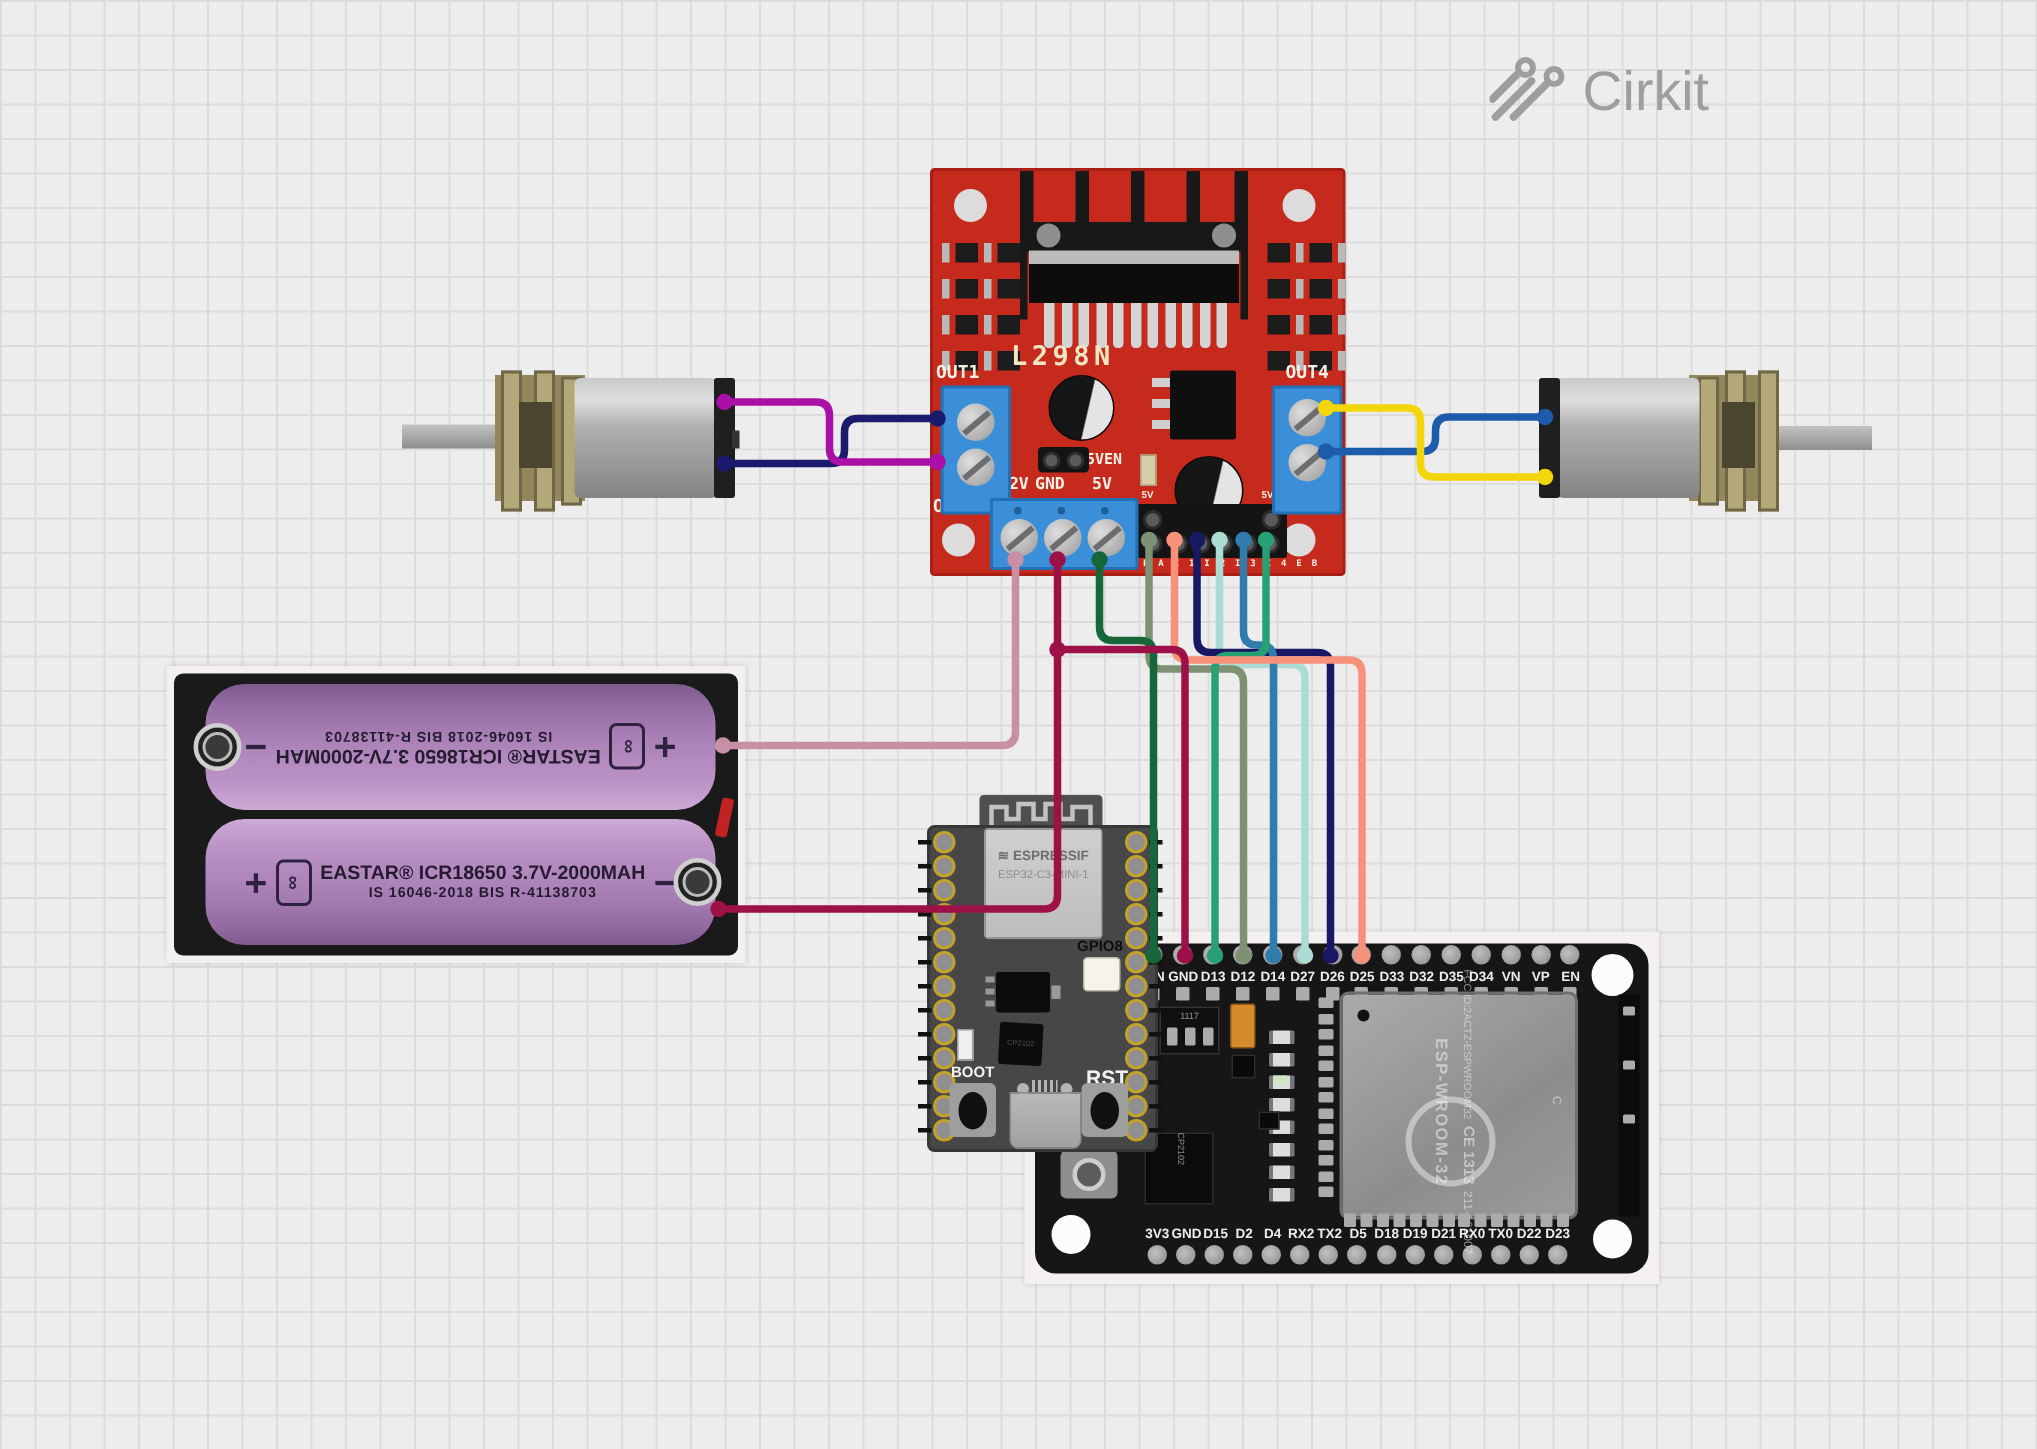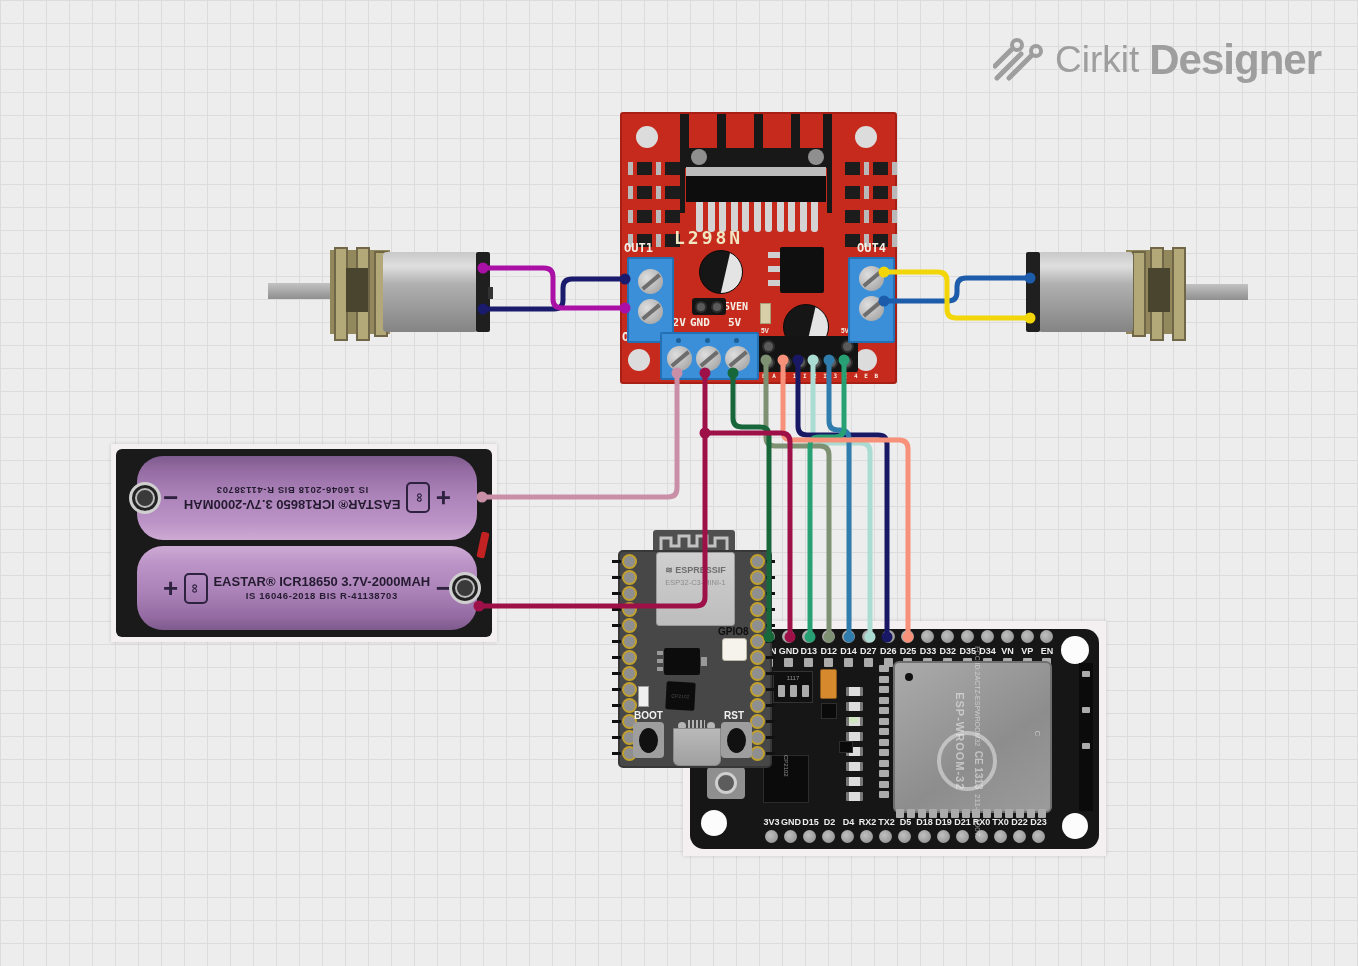--- a/index.html
+++ b/index.html
@@ -81,21 +81,20 @@
         <g stroke="#9e9e9e" stroke-width="5" fill="none" stroke-linecap="round">
           <path d="M4 44 L28 20"></path>
             <path d="M2 32 L18 16"></path>
             <path d="M16 44 L38 22"></path>
           <circle cx="24" c9="9" cy="11" r="5" stroke-width="4"></circle>
           <circle cx="43" cy="17" r="5" stroke-width="4"></circle>
         </g>
       </svg>
     </span>
     <span class="light">Cirkit</span>
-    <span class="bold">Designer</span>
   </div>
 
   <div class="abs photo" style="left:111px;top:444px;width:386px;height:198px;">
     <div class="abs holder" style="left:5px;top:5px;width:376px;height:188px;"></div>
 
     <div class="abs cell" style="left:26px;top:12px;width:340px;height:84px;transform:rotate(180deg);">
       <span class="sign">+</span>
       <span class="blogo">
           <span>∞</span>
         </span>
@@ -631,21 +630,21 @@
       <div style="position:absolute;left:-7px;top:3px;width:6px;height:4px;background:#999;"></div>
       <div style="position:absolute;left:-7px;top:11px;width:6px;height:4px;background:#999;"></div>
       <div style="position:absolute;left:-7px;top:19px;width:6px;height:4px;background:#999;"></div>
       <div style="position:absolute;right:-7px;top:9px;width:6px;height:9px;background:#999;"></div>
     </div>
     <div class="abs" style="left:638px;top:686px;width:9px;height:19px;background:#efefef;border:1px solid #9e9e9e;"></div>
     <div class="abs" style="left:666px;top:682px;width:29px;height:28px;background:#0c0c0c;border-radius:2px;transform:rotate(3deg);">
       <div style="color:#4e4e4e;font-size:5px;text-align:center;margin-top:11px;">CP2102</div>
     </div>
     <div class="abs" style="left:634px;top:710px;font-size:10px;font-weight:700;color:#f2f2f2;">BOOT</div>
-    <div class="abs" style="left:724px;top:710px;font-size:10px;font-weight:700;color:#f2f2f2;">RST</div>
+    <div class="abs" style="left:724px;top:710px;font-size:14px;font-weight:700;color:#f2f2f2;">RST</div>
     <div class="abs btnbase" style="left:633px;top:722px;width:31px;height:36px;">
       <div class="btnblk" style="width:19px;height:25px;"></div>
     </div>
     <div class="abs btnbase" style="left:721px;top:722px;width:31px;height:36px;">
       <div class="btnblk" style="width:19px;height:25px;"></div>
     </div>
     <div class="abs" style="left:678px;top:722px;width:8px;height:8px;border-radius:50%;background:#b5b5b5;"></div>
     <div class="abs" style="left:707px;top:722px;width:8px;height:8px;border-radius:50%;background:#b5b5b5;"></div>
     <div class="abs" style="left:688px;top:720px;width:17px;height:8px;background:repeating-linear-gradient(90deg,#b5b5b5 0 2px,transparent 2px 4px);"></div>
     <div class="abs" style="left:673px;top:728px;width:46px;height:36px;background:linear-gradient(180deg,#b9b9b9,#a0a0a0);border-radius:0 0 6px 6px;border:1px solid #8a8a8a;"></div>

